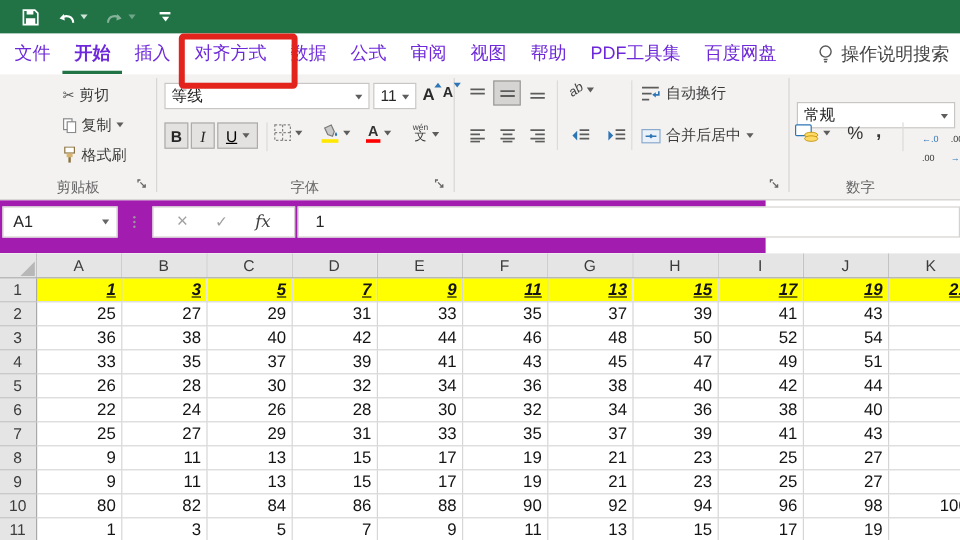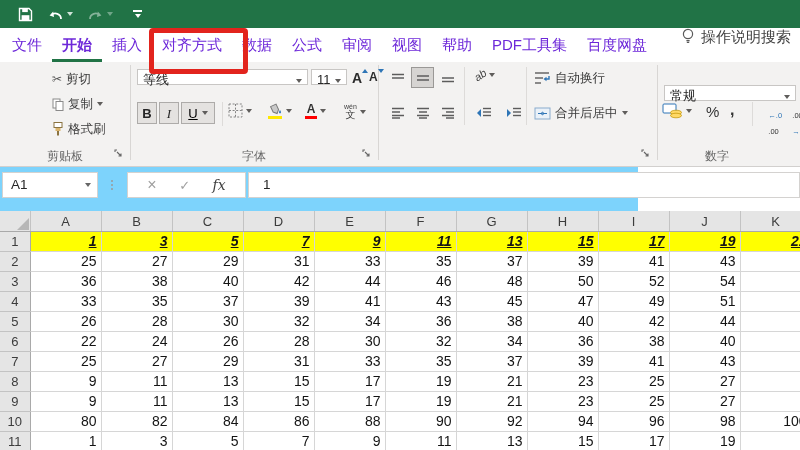--- a/index.html
+++ b/index.html
@@ -13,38 +13,38 @@
               border-right:3px solid transparent;border-top:4px solid #cfe3d8;}
   .dim{opacity:.45;}
   .qat-more{display:flex;flex-direction:column;align-items:center;margin-left:6px;}
   .qat-more .bar{width:9px;height:2px;background:#fff;margin-bottom:2px;}
   .qat-more .dd-w{width:0;height:0;border-left:3px solid transparent;border-right:3px solid transparent;border-top:4px solid #fff;}
   
   .tabrow{position:absolute;left:0;top:28px;width:800px;height:34px;background:#fff;
           display:flex;align-items:stretch;padding-left:2px;box-sizing:border-box;}
   .tab{font-size:15px;color:#6d28d9;padding:0 10px;line-height:34px;white-space:nowrap;}
   .tab.selected{font-weight:bold;box-shadow:inset 0 -3px 0 #217346;}
-  .assist{display:flex;align-items:flex-start;margin-left:24px;font-size:15px;color:#444;white-space:nowrap;}
+  .assist{display:flex;align-items:center;margin-left:24px;font-size:15px;color:#444;white-space:nowrap;}
   .assist svg{margin-right:6px;flex:0 0 auto;}
   
   .redbox{position:absolute;left:149px;top:28px;width:99px;height:46px;border:5px solid #e2241d;
           border-radius:4px;box-sizing:border-box;z-index:40;}
   
   .ribbon{position:absolute;left:0;top:62px;width:800px;height:105px;background:#f3f2f1;
           border-bottom:1px solid #d2d0ce;box-sizing:border-box;}
   .ribbon .gsep{position:absolute;top:3px;height:95px;width:1px;background:#d8d6d4;}
   .ribbon .isep{position:absolute;width:1px;background:#dddbd9;}
   .grp-label{position:absolute;top:86px;font-size:12px;color:#666;text-align:center;}
   .launcher{position:absolute;top:87px;width:10px;height:10px;}
   .rbtn{position:absolute;display:flex;align-items:center;gap:4px;font-size:12.5px;color:#3b3b3b;height:20px;white-space:nowrap;}
   .dd{width:0;height:0;border-left:3px solid transparent;border-right:3px solid transparent;border-top:4px solid #5f5d5b;}
   .paste{position:absolute;left:7px;top:4px;width:42px;text-align:center;}
   .paste .plabel{display:block;font-size:12.5px;color:#3b3b3b;margin-top:2px;}
   .paste .dd{margin:4px auto 0;}
-  .combo{position:absolute;background:#fff;border:1px solid #c8c6c4;height:16px;font-size:13px;color:#262626;
+  .combo{position:absolute;background:#fff;border:1px solid #c8c6c4;height:22px;font-size:13px;color:#262626;
          line-height:20px;padding-left:5px;box-sizing:border-box;}
   .combo .dd{position:absolute;right:5px;top:9px;}
   .bigA{position:absolute;top:8px;font-size:14px;font-weight:600;color:#2b2b2b;}
   .bigA .caret-u{position:absolute;top:-1px;right:-6px;width:0;height:0;border-left:3px solid transparent;border-right:3px solid transparent;border-bottom:4px solid #2e75b6;}
   .bigA .caret-d{position:absolute;top:-1px;right:-6px;width:0;height:0;border-left:3px solid transparent;border-right:3px solid transparent;border-top:4px solid #2e75b6;}
   .fmt-box{position:absolute;top:40px;width:20px;height:22px;border:1px solid #adaba9;background:#e4e2e0;
            text-align:center;line-height:22px;font-size:13px;color:#262626;box-sizing:border-box;}
   .u-grp{position:absolute;top:40px;width:34px;height:22px;border:1px solid #adaba9;background:#e4e2e0;
          display:flex;align-items:center;justify-content:center;gap:4px;font-size:13px;box-sizing:border-box;}
   .icon-dd{position:absolute;top:41px;display:flex;align-items:center;gap:3px;}
@@ -56,21 +56,21 @@
   .phon-char{font-size:10px;color:#333;line-height:10px;}
   .va-btn,.ha-btn{position:absolute;width:23px;height:21px;display:flex;align-items:center;justify-content:center;box-sizing:border-box;}
   .sel-box{border:1px solid #9a9896;background:#d6d4d2;}
   .orient{position:absolute;display:flex;align-items:center;gap:3px;}
   .ab-txt{font-size:11px;font-style:italic;color:#444;transform:rotate(-35deg);display:inline-block;}
   .minitxt{font-size:7.5px;color:#333;line-height:8px;white-space:pre;}
   .minitxt .blue{color:#2e75b6;}
   .pct{position:absolute;top:41px;font-size:15px;color:#333;}
   .comma{position:absolute;top:39px;font-size:16px;font-weight:bold;color:#333;}
   
-  .fbar{position:absolute;left:0;top:167px;width:638px;height:44px;background:#7dd3fc;}
+  .fbar{position:absolute;left:0;top:167px;width:638px;height:44px;background:#a21caf;}
   .namebox{position:absolute;left:2px;top:5px;width:96px;height:26px;background:#fff;border:1px solid #d4d2d0;
            box-sizing:border-box;font-size:13.5px;color:#262626;line-height:24px;padding-left:8px;}
   .namebox .dd{position:absolute;right:6px;top:10px;border-top-color:#666;}
   .fdots{position:absolute;left:111px;top:13px;display:flex;flex-direction:column;gap:2px;}
   .fdots i{width:2px;height:2px;background:#9a9a9a;border-radius:50%;}
   .fbtns{position:absolute;left:127px;top:5px;width:119px;height:26px;background:#fff;border:1px solid #d4d2d0;
          box-sizing:border-box;display:flex;align-items:center;justify-content:space-around;padding:0 8px;}
   .fx-x{font-size:16px;color:#a0a0a0;line-height:16px;}
   .fx-ok{font-size:13px;color:#a0a0a0;}
   .fx-fx{font-family:"DejaVu Serif","Liberation Serif",serif;font-style:italic;font-size:14px;color:#3f3f3f;}

